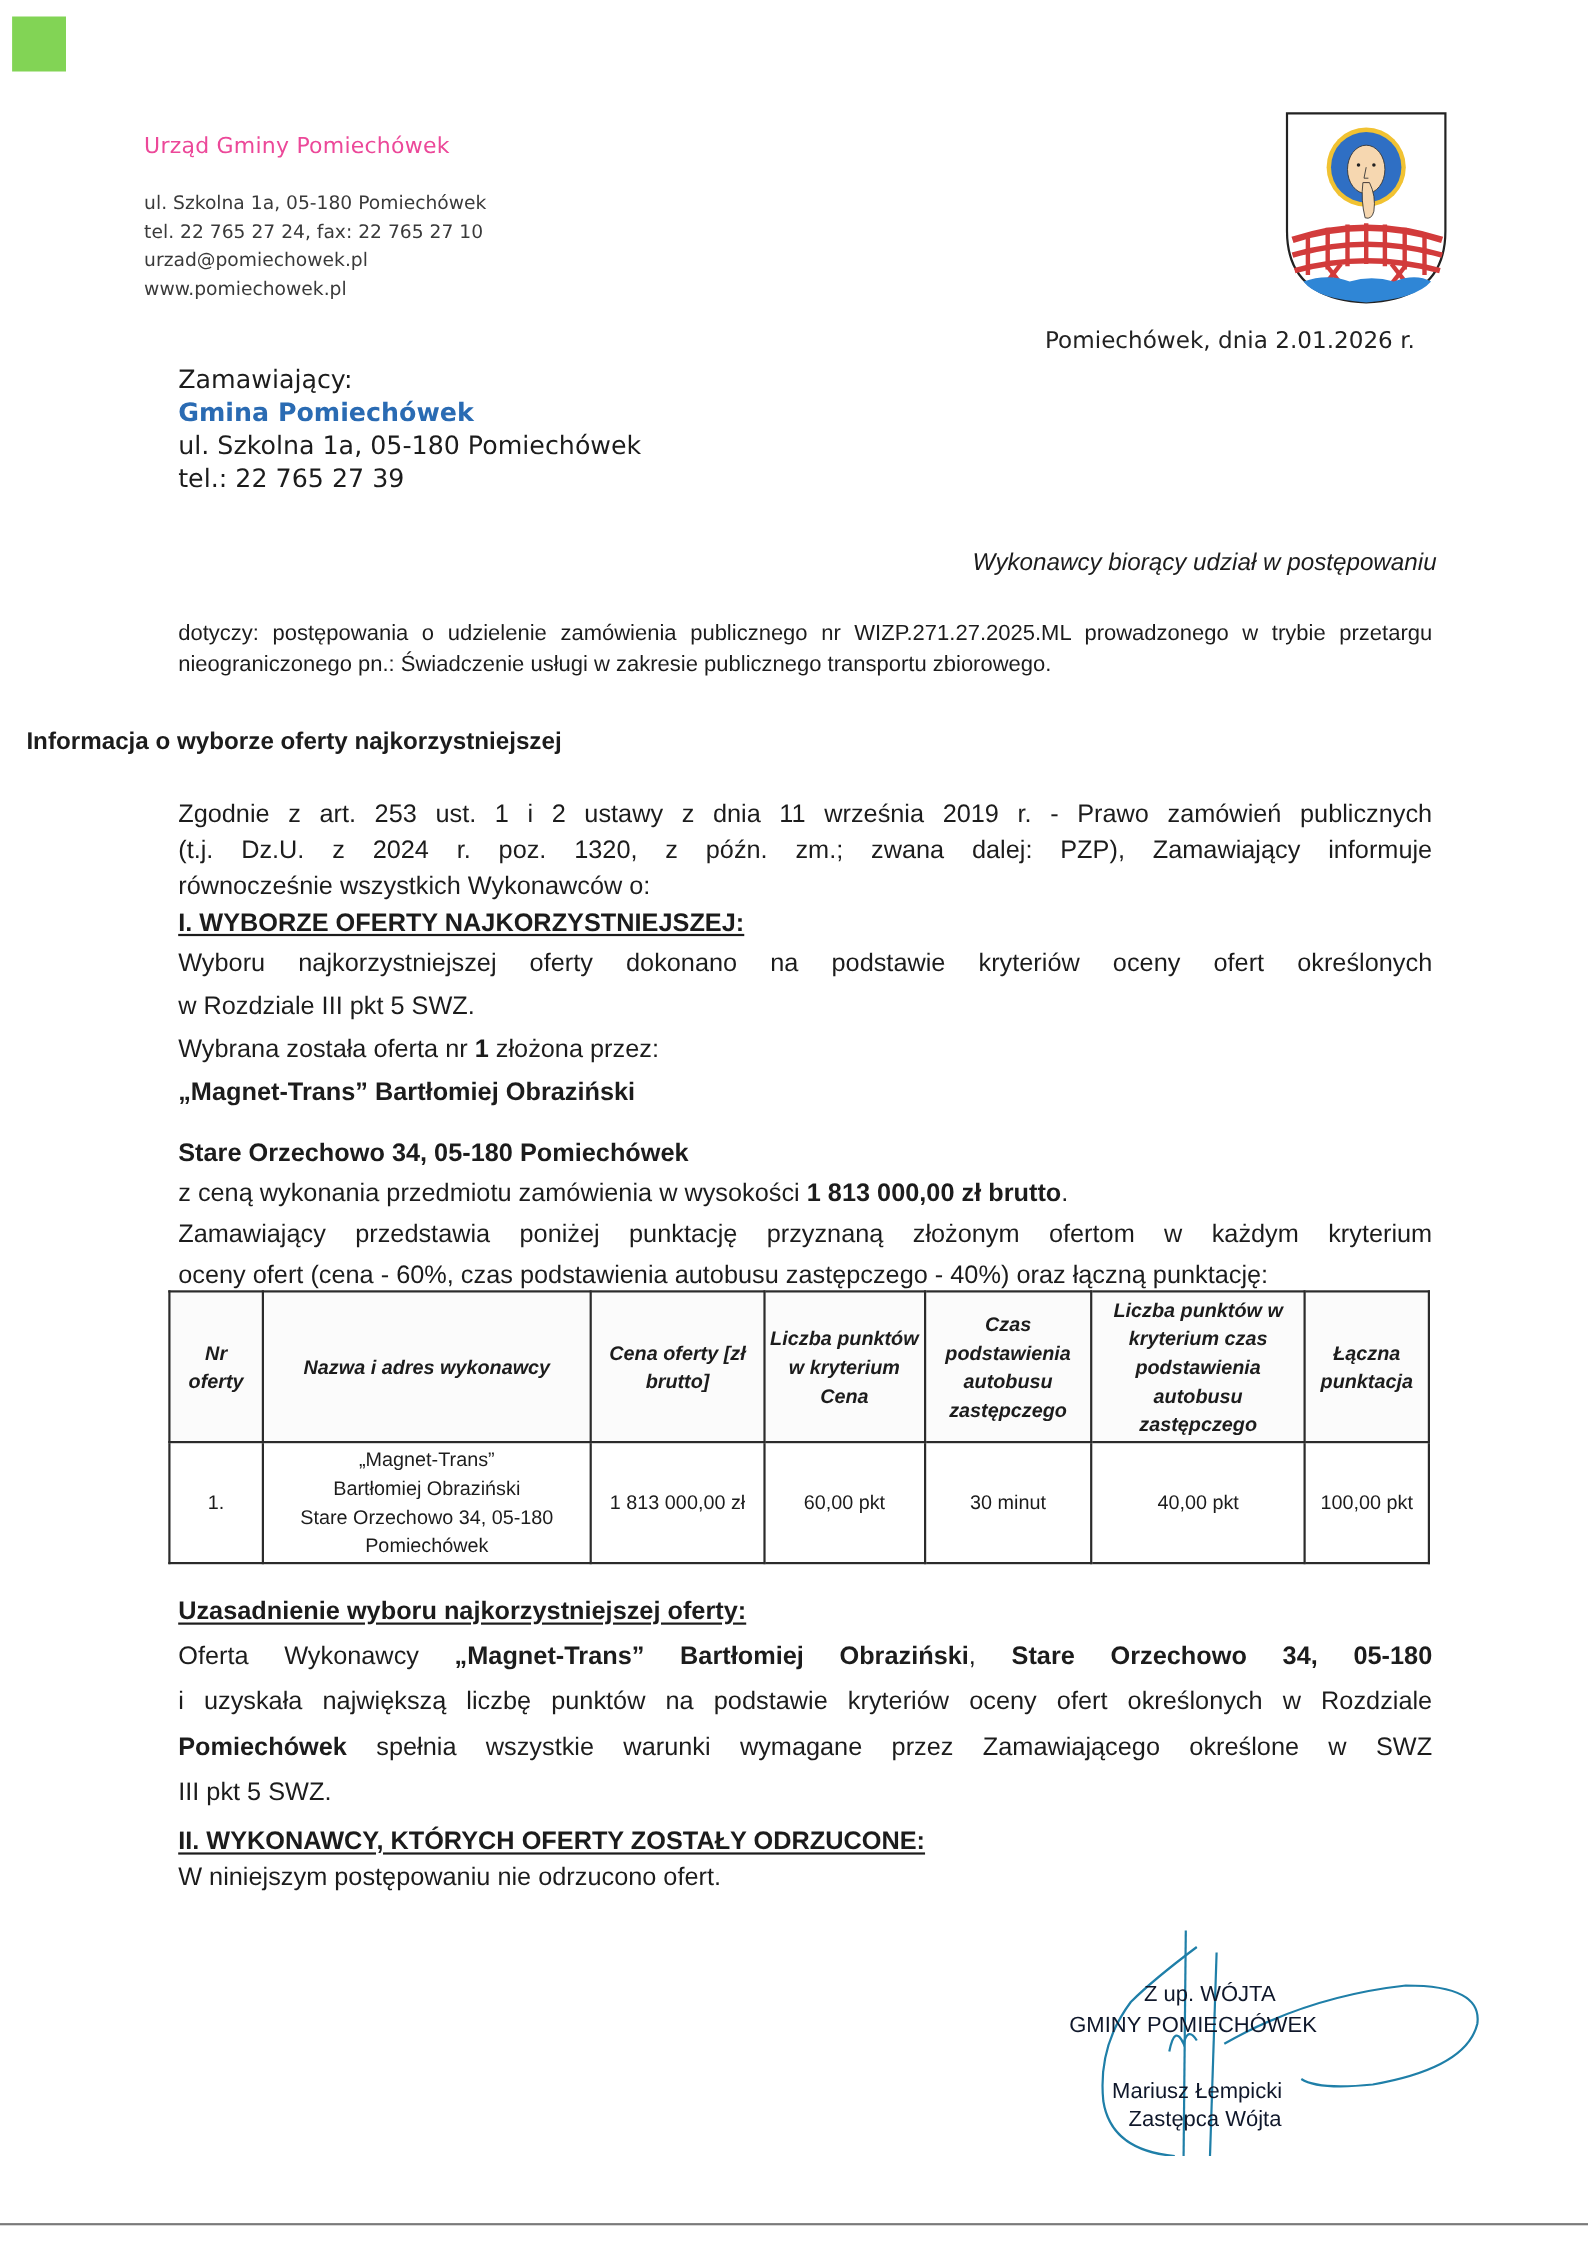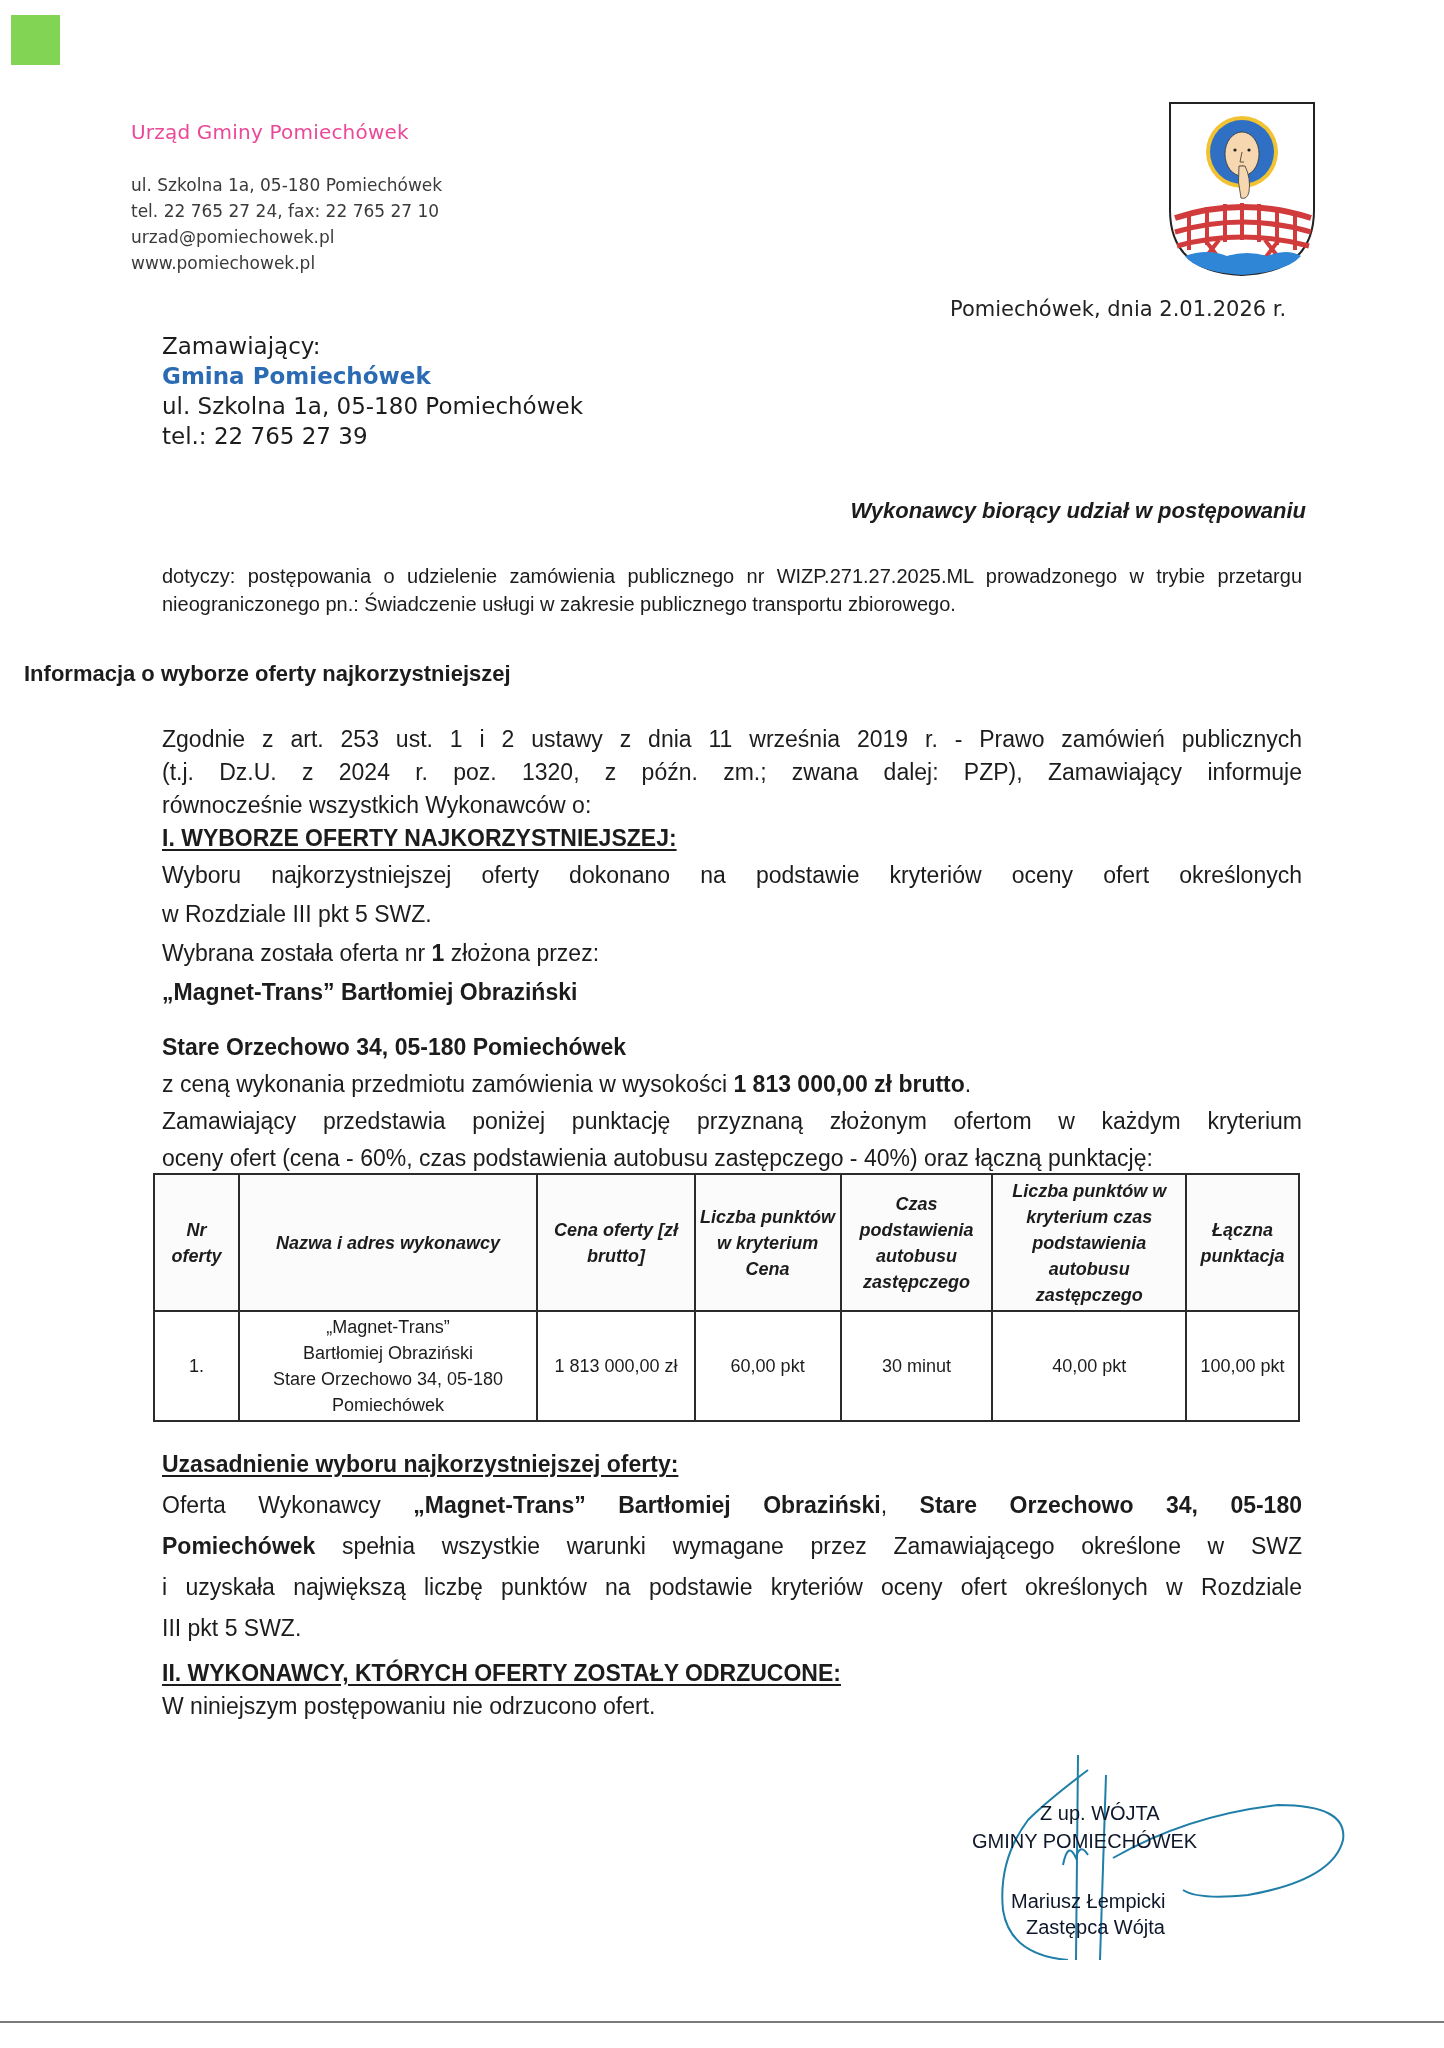--- a/index.html
+++ b/index.html
@@ -14,21 +14,21 @@
 
   .coat { left: 1167px; top: 100px; width: 150px; height: 178px; }
 
   .date { left: 950px; top: 297px; font-size: 21px; color: #222; }
 
   .addressee { left: 162px; top: 331px; font-size: 23px; line-height: 30px; color: #1c1c1c; }
   .addressee .org { color: #2a6bb3; font-weight: bold; }
 
   .body-text { font-family: "Liberation Sans", "DejaVu Sans", sans-serif; }
 
-  .recipients { right: 138px; top: 498px; font-size: 22px; font-weight: bold; font-style: italic; }
+  .recipients { right: 138px; top: 498px; font-size: 22px; font-weight: normal; font-style: italic; }
 
   .dotyczy { left: 162px; top: 562px; width: 1140px; font-size: 20px; line-height: 28px; text-align: justify; }
 
   .info-title { left: 0; width: 1222px; top: 661px; text-align: left; font-size: 22px; font-weight: bold; padding-left: 26px; }
   .info-title span { position: relative; left: -2px; }
 
   .main { left: 162px; top: 723px; width: 1140px; font-size: 23px; line-height: 33px; }
   .main p { margin: 0; }
   .justify { text-align: justify; text-align-last: justify; }
   .heading-u { font-weight: bold; text-decoration: underline; text-underline-offset: 3px; }
@@ -178,24 +178,24 @@
       <td>100,00 pkt</td>
     </tr>
   </tbody>
 </table>
 
 <div class="abs justif body-text">
   <p class="heading-u">Uzasadnienie wyboru najkorzystniejszej oferty:</p>
   <p class="justify">
     <span>Oferta Wykonawcy </span><span class="b">„Magnet-Trans” Bartłomiej Obraziński</span><span>, </span><span class="b">Stare Orzechowo 34, 05-180</span>
   </p>
+  <p class="justify">i uzyskała największą liczbę punktów na podstawie kryteriów oceny ofert określonych w Rozdziale</p>
   <p class="justify">
     <span class="b">Pomiechówek</span><span> spełnia wszystkie warunki wymagane przez Zamawiającego określone w SWZ</span>
   </p>
-  <p class="justify">i uzyskała największą liczbę punktów na podstawie kryteriów oceny ofert określonych w Rozdziale</p>
   <p>III pkt 5 SWZ.</p>
 </div>
 
 <div class="abs sec2 body-text">
   <p class="heading-u">II. WYKONAWCY, KTÓRYCH OFERTY ZOSTAŁY ODRZUCONE:</p>
   <p>W niniejszym postępowaniu nie odrzucono ofert.</p>
 </div>
 
 <div class="abs stamp">
   <svg class="abs" style="left:0;top:0" width="420" height="230" viewBox="0 0 420 230">

